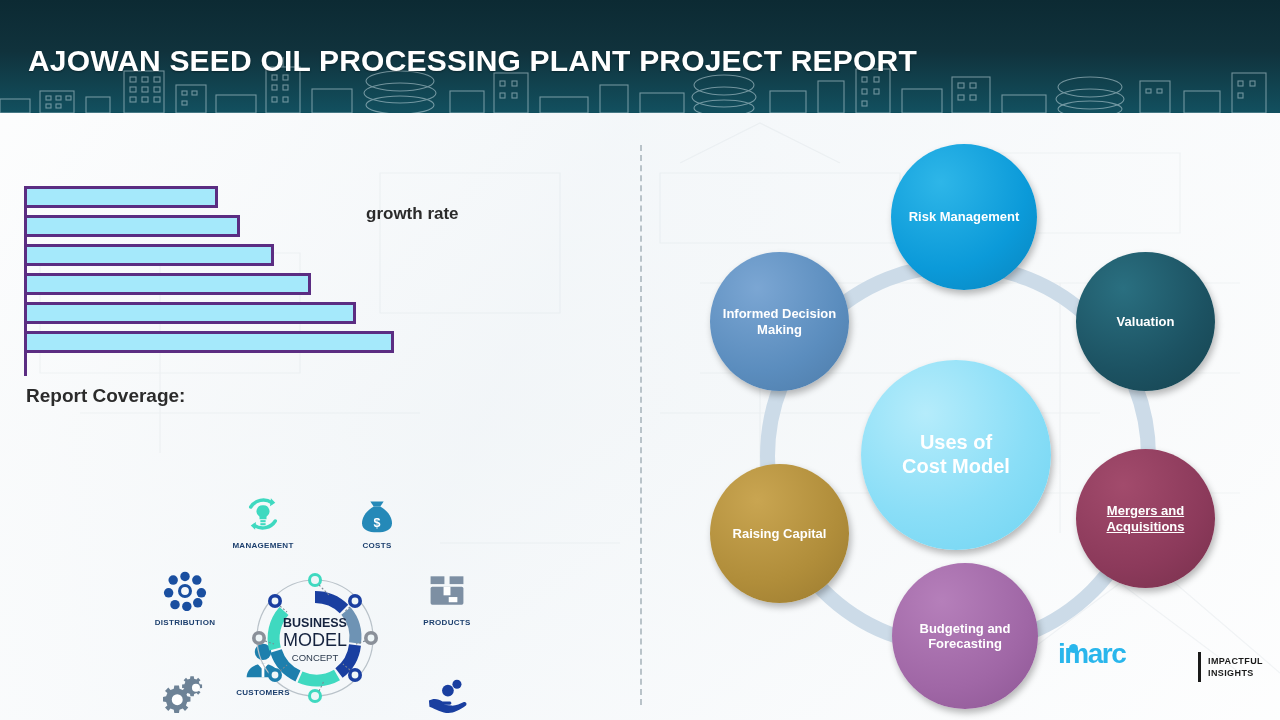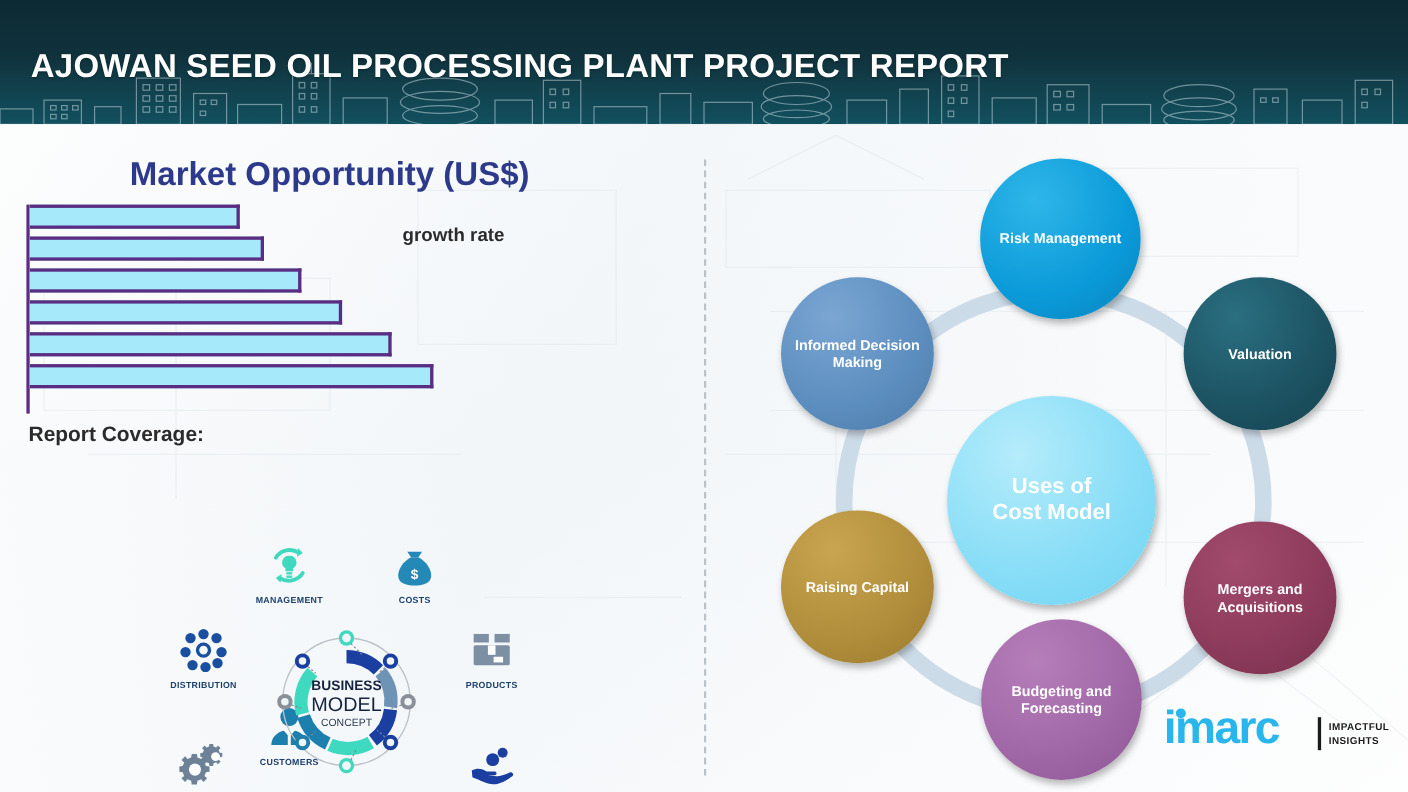--- a/index.html
+++ b/index.html
@@ -101,37 +101,37 @@
 
   #node-center {
     left:221px; top:247px; width:190px; height:190px;
     background:radial-gradient(circle at 34% 28%,#b5ecfb 0%,#8adef7 55%,#6fd4f2 100%);
     font-size:20px;
   }
   #node-risk     { left:251px; top:31px;  width:146px; height:146px;
     background:radial-gradient(circle at 34% 26%,#2eb6e8 0%,#0b9ad9 60%,#0884bd 100%); font-size:13px; }
   #node-valuation{ left:436px; top:139px; width:139px; height:139px;
     background:radial-gradient(circle at 34% 26%,#2a6f80 0%,#1c5262 60%,#16434f 100%); font-size:13px; }
-  #node-mergers  { left:436px; top:361px; width:139px; height:139px;
-    background:radial-gradient(circle at 34% 26%,#a24b6c 0%,#8c3a5b 60%,#78304c 100%); font-size:13px; }
+  #node-mergers  { left:436px; top:336px; width:139px; height:139px;
+    background:radial-gradient(circle at 34% 26%,#a24b6c 0%,#8c3a5b 60%,#78304c 100%); font-size:13px;text-decoration:underline; }
   #node-budget   { left:252px; top:450px; width:146px; height:146px;
     background:radial-gradient(circle at 34% 26%,#b57fba 0%,#a067a6 60%,#8d5694 100%); font-size:13px; }
   #node-raising  { left:70px;  top:351px; width:139px; height:139px;
     background:radial-gradient(circle at 34% 26%,#c9a551 0%,#b08d3a 60%,#9a7a2f 100%); font-size:13px; }
   #node-informed { left:70px;  top:139px; width:139px; height:139px;
     background:radial-gradient(circle at 34% 26%,#7ba6d3 0%,#5b8dbe 60%,#4d7ba8 100%); font-size:13px; }
 
   #ring {
     position:absolute; left:120px; top:145px; width:396px; height:396px;
     border:15px solid #ccdbe8; border-radius:50%;
     z-index:-1;
   }
 
   #imarc-logo { position:absolute; left:418px; top:527px; width:200px; height:52px; }
-  #imarc-word { font-size:42px; font-weight:bold; color:#29b6ec; letter-spacing:-1.5px; line-height:1; }
+  #imarc-word { font-size:28px; font-weight:bold; color:#29b6ec; letter-spacing:-1.5px; line-height:1; }
   #imarc-dot { position:absolute; left:11px; top:4px; width:9px; height:9px; border-radius:50%; background:#29b6ec; }
   #imarc-bar { position:absolute; left:140px; top:12px; width:3px; height:30px; background:#1a1a1a; }
   #imarc-tag { position:absolute; left:150px; top:15px; font-size:9px; font-weight:bold; color:#1a1a1a; line-height:1.35; letter-spacing:.4px; }
 </style>
 </head>
 <body>
 
 <div id="header">
   <svg class="skyline" viewBox="0 0 1280 62" preserveAspectRatio="none">
     <g fill="none" stroke="#cfe2e8" stroke-width="1.1">
@@ -233,21 +233,20 @@
       <path d="M1140 440 L1280 560"></path>
       <path d="M1000 560 L1120 470 L1240 560"></path>
     </g>
   </svg>
 </div>
 
 <div id="divider"></div>
 
 <div id="left-panel">
 
-  <div id="market-title">Market Opportunity (US$)</div>
 
   <div id="bar-chart">
     <div class="axis" style="background: rgb(91, 45, 130);"></div>
     <div class="bar" style="top: 0px; width: 190.74px; background: rgb(165, 233, 251); border-color: rgb(91, 45, 130);"></div>
     <div class="bar" style="top: 29px; width: 213.18px; background: rgb(165, 233, 251); border-color: rgb(91, 45, 130);"></div>
     <div class="bar" style="top: 58px; width: 246.84px; background: rgb(165, 233, 251); border-color: rgb(91, 45, 130);"></div>
     <div class="bar" style="top: 87px; width: 284.24px; background: rgb(165, 233, 251); border-color: rgb(91, 45, 130);"></div>
     <div class="bar" style="top: 116px; width: 329.12px; background: rgb(165, 233, 251); border-color: rgb(91, 45, 130);"></div>
     <div class="bar" style="top: 145px; width: 366.52px; background: rgb(165, 233, 251); border-color: rgb(91, 45, 130);"></div>
   </div>

